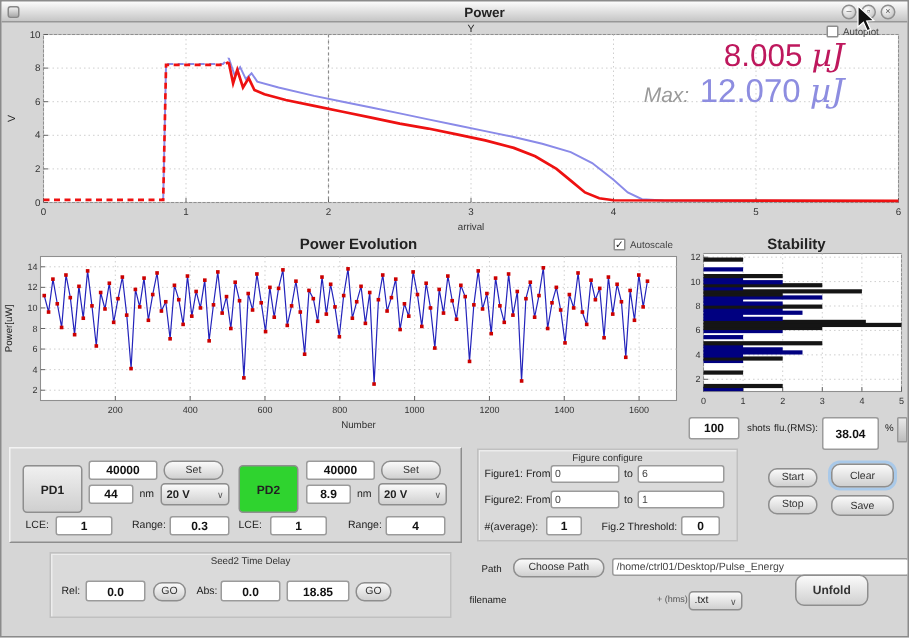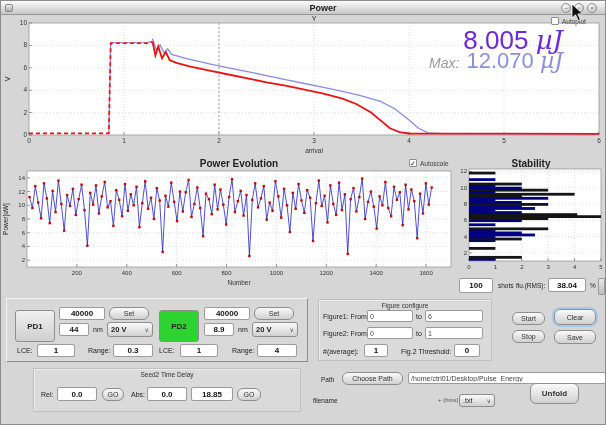--- a/index.html
+++ b/index.html
@@ -30,21 +30,21 @@
     font-size:7.5px; font-weight:700; color:#222; display:flex; align-items:center; justify-content:space-between; padding:0 3px; }
   .select .chev { font-size:6px; color:#555; font-weight:400; }
   .checkbox { position:absolute; display:flex; gap:3px; align-items:center; font-size:6.5px; color:#444; }
   .cbbox { width:8px; height:8px; background:#fff; border:1px solid #8e8e8e; border-radius:1px;
     font-size:7px; line-height:8px; text-align:center; color:#222; }
   .panel { position:absolute; background:#d8d8d8; }
   .raised { border-top:1px solid #f3f3f3; border-left:1px solid #f3f3f3; border-right:1px solid #8d8d8d; border-bottom:1px solid #8d8d8d; }
   .groupbox { border:1px solid #c0c0c0; box-shadow:inset 1px 1px 0 #ececec; background:#dadada; }
   .gtitle { position:absolute; width:100%; text-align:center; top:2px; font-size:6.5px; color:#333; }
 
-  .readout1 { position:absolute; right:42px; top:24px; font-size:26px; color:#6d28d9; white-space:nowrap; }
+  .readout1 { position:absolute; right:42px; top:24px; font-size:21px; color:#be185d; white-space:nowrap; }
   .readout2 { position:absolute; right:42px; top:47px; font-size:22px; color:#8d8de0; white-space:nowrap; }
   .runit { font-style:italic; font-family:"DejaVu Serif", serif; }
   .maxlbl { font-size:14px; font-style:italic; color:#9a9a9a; margin-right:7px; }
 
   .pdbtn { position:absolute; border:1px solid #8e8e8e; border-radius:3px; font-size:8px; font-weight:bold;
     display:flex; align-items:center; justify-content:center; color:#222; }
   .nub { position:absolute; background:linear-gradient(#e8e8e8,#bdbdbd); border:1px solid #999; border-radius:1px; }
   #cursor { position:absolute; left:570px; top:3px; z-index:40; width:12px; height:18px; }
 </style>
 </head>
@@ -395,21 +395,21 @@
       <rect x="12" y="29.732743362831876" width="52.800000000000004" height="2.8" fill="#000080"></rect>
       <rect x="12" y="27.697345132743372" width="26.400000000000002" height="2.8" fill="#000080"></rect>
       <rect x="12" y="25.661946902654883" width="52.800000000000004" height="2.8" fill="#151515"></rect>
       <rect x="12" y="21.184070796460183" width="26.400000000000002" height="2.8" fill="#000080"></rect>
       <rect x="12" y="14.670796460176993" width="26.400000000000002" height="2.8" fill="#151515"></rect>
     </svg>
 
   <input class="field" style="left: 458px; top: 277px; width: 34px; height: 15px;" value="100">
   <span class="lbl" style="left:497px;top:281px;font-size:6.5px">shots</span>
   <span class="lbl" style="left:515px;top:281px;font-size:6.5px">flu.(RMS):</span>
-  <input class="field" style="left: 547px; top: 277px; width: 38px; height: 14px;" value="38.04">
+  <input class="field" style="left: 547px; top: 277px; width: 38px; height: 22px;" value="38.04">
   <span class="lbl" style="left:589px;top:281px;font-size:6.5px">%</span>
   <div class="nub" style="left:597px;top:277px;width:7px;height:17px"></div>
 
   <div class="panel raised" style="left:5px;top:297px;width:302px;height:64px"></div>
 
   <div class="pdbtn" style="left:14px;top:309px;width:40px;height:32px;background:linear-gradient(#f0f0f0,#cfcfcf)">PD1</div>
   <input class="field" style="left: 58px; top: 306px; width: 46px; height: 13px;" value="40000">
   <div class="btn" style="left:108px;top:306px;width:40px;height:13px">Set</div>
   <input class="field" style="left: 58px; top: 322px; width: 30px; height: 13px;" value="44">
   <span class="lbl" style="left:92px;top:325px">nm</span>

